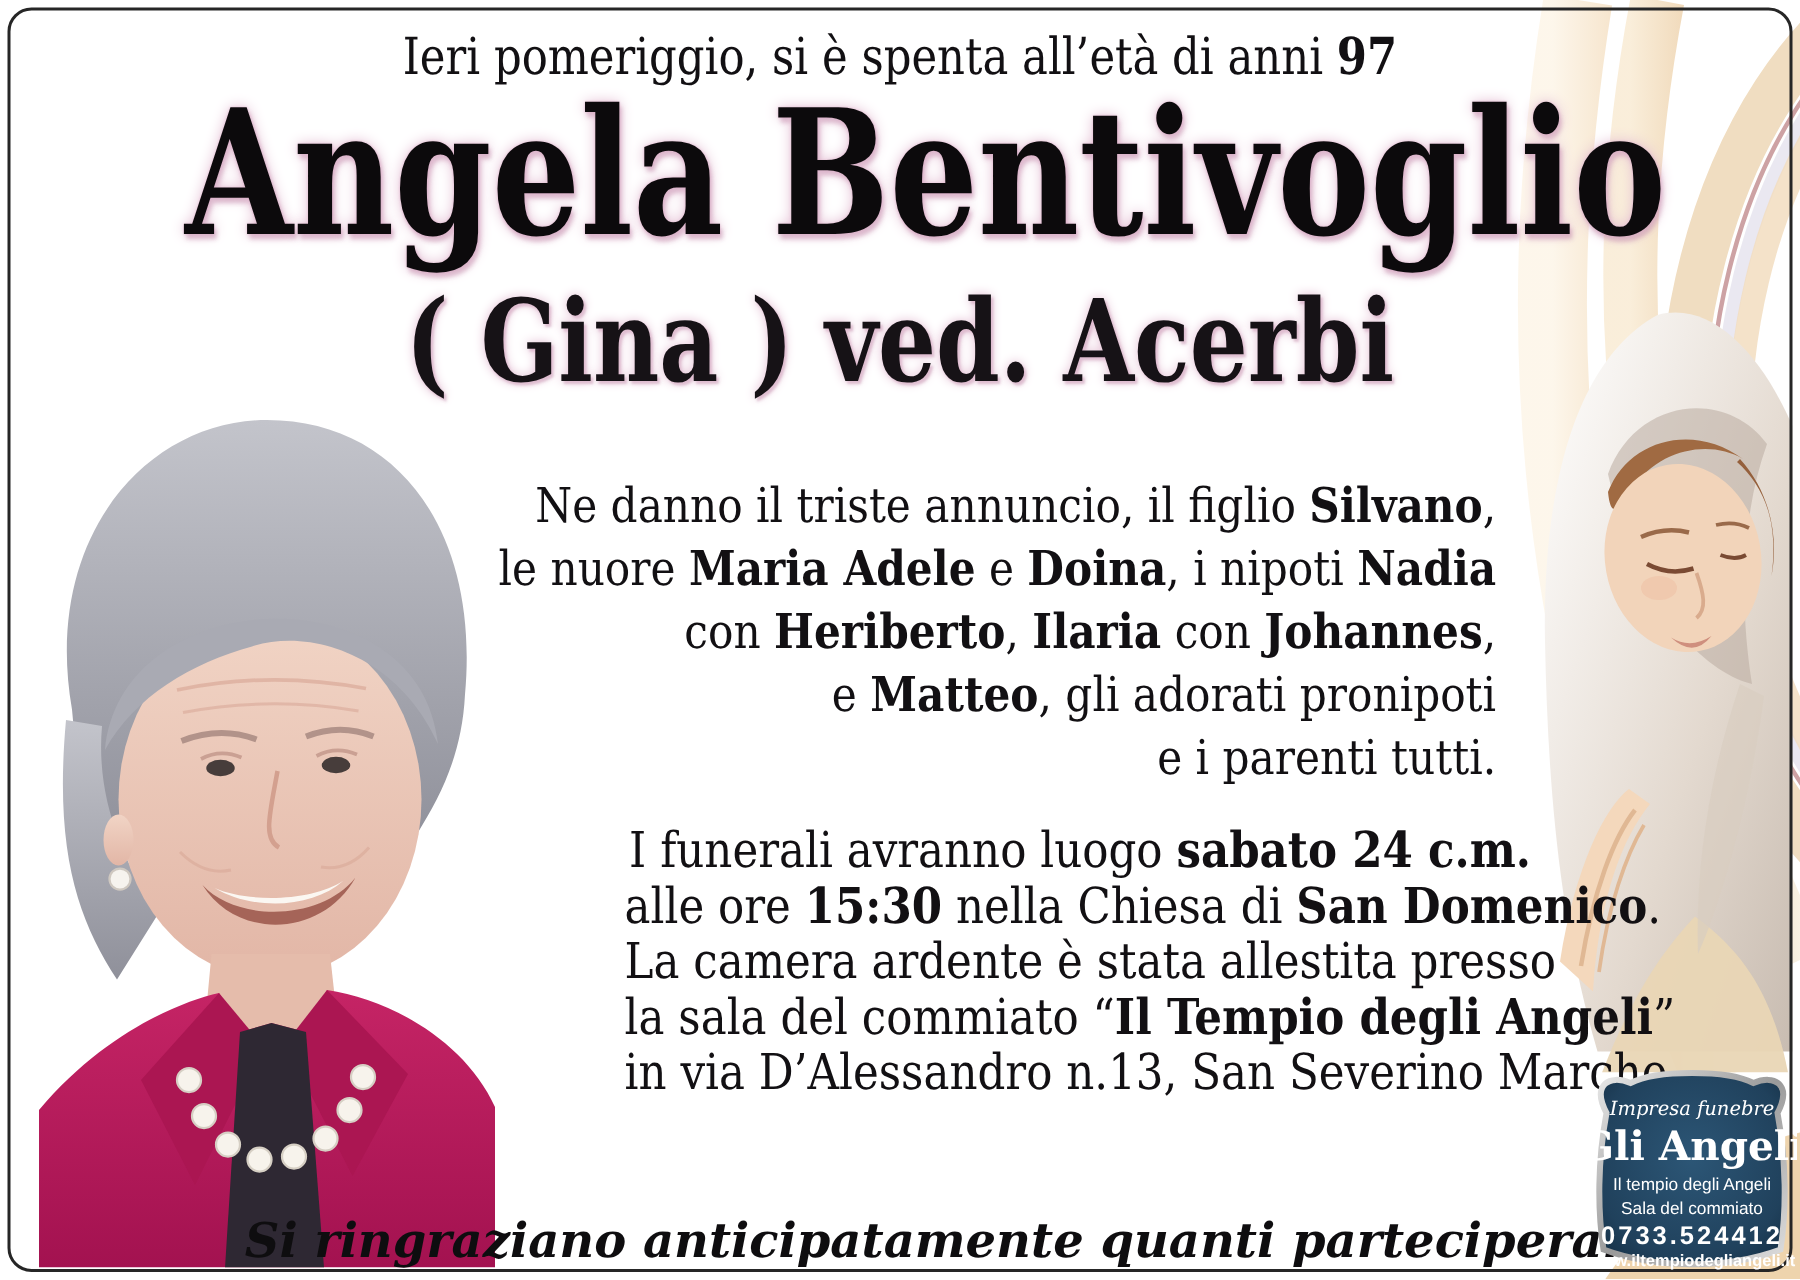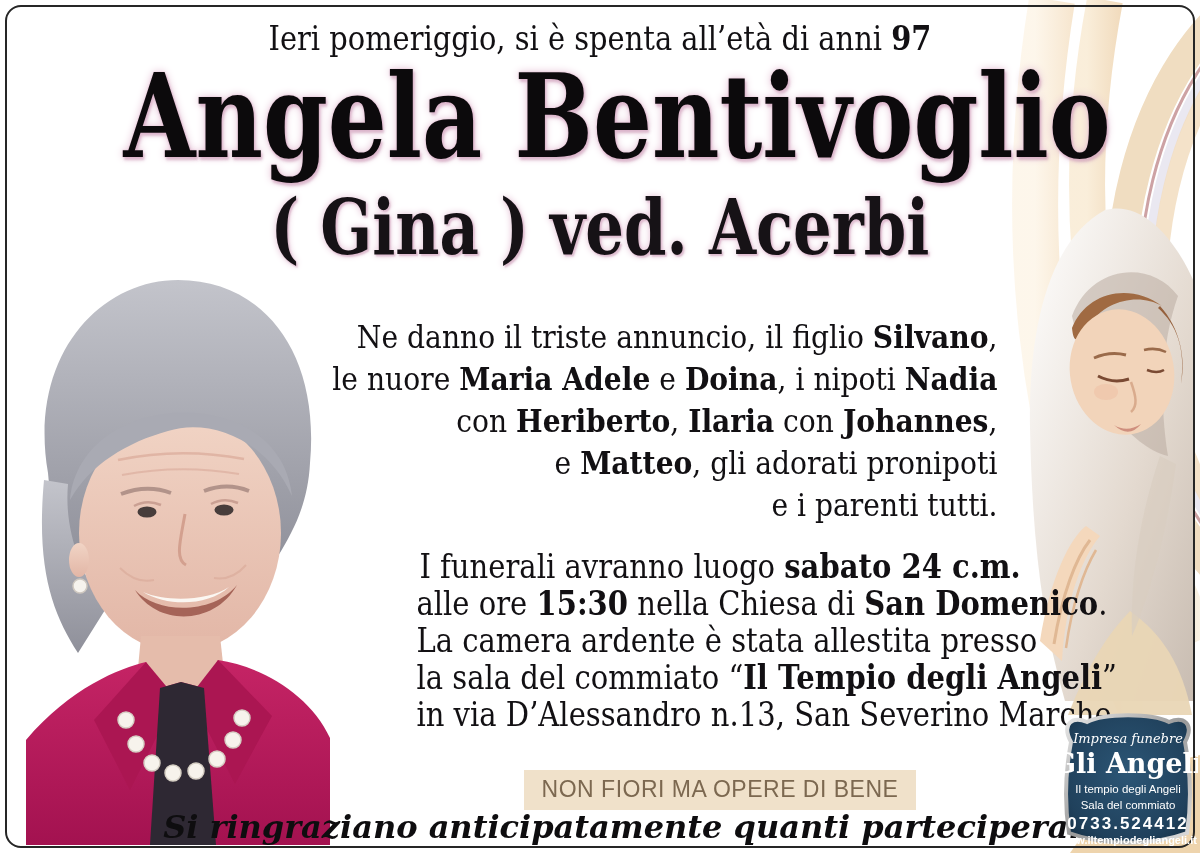--- a/index.html
+++ b/index.html
@@ -191,23 +191,20 @@
 
   <div class="layer z3 funeral">
       <div class="tline"><span>I funerali avranno luogo </span><span class="bd">sabato 24 c.m.</span></div>
       <div class="tline"><span>alle ore </span><span class="bd">15:30</span><span> nella Chiesa di </span><span class="bd">San Domenico</span><span>.</span></div>
       <div class="tline"><span>La camera ardente è stata allestita presso</span></div>
       <div class="tline"><span>la sala del commiato “</span><span class="bd">Il Tempio degli Angeli</span><span>”</span></div>
       <div class="tline"><span>in via D’Alessandro n.13, San Severino Marche.</span></div>
     </div>
 
 
-  <div class="layer z3 badge-row">
-    <span class="badge">NON FIORI MA OPERE DI BENE</span>
-  </div>
 
   <div class="layer z3 thanks">
     <span style="display:inline-block">Si ringraziano anticipatamente quanti parteciperanno.</span>
   </div>
 
   <div class="card-border"></div>
 
   <svg class="layer z6" style="right:2px;bottom:3px;" width="140" height="140" viewBox="0 0 140 140">
     <defs>
       <radialGradient id="plaqG" cx=".5" cy=".45" r=".75">

